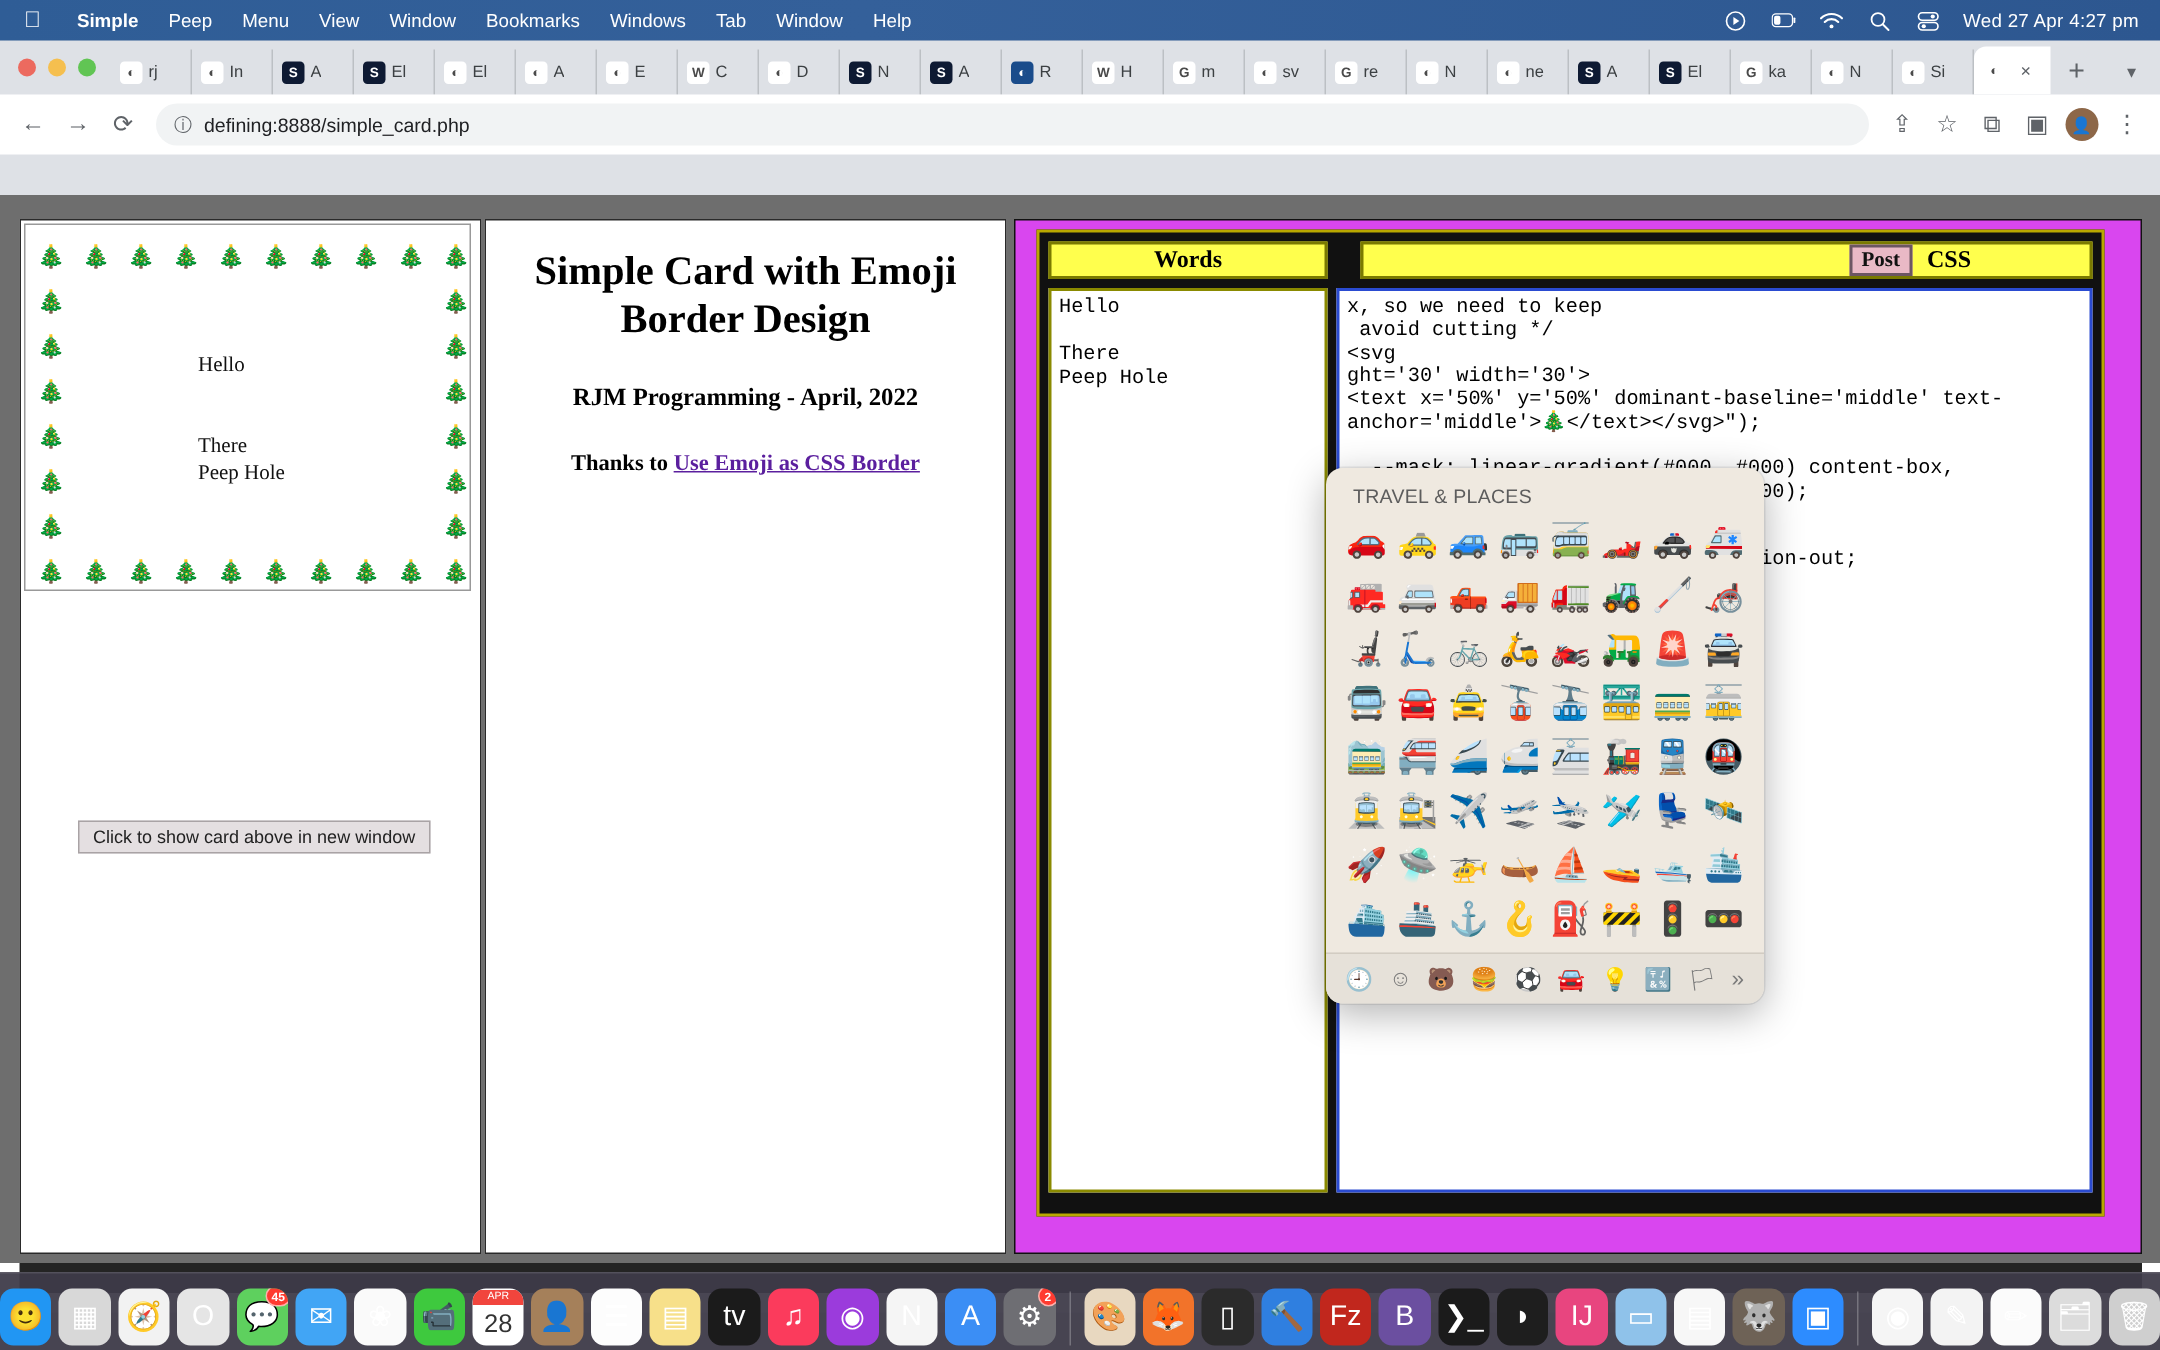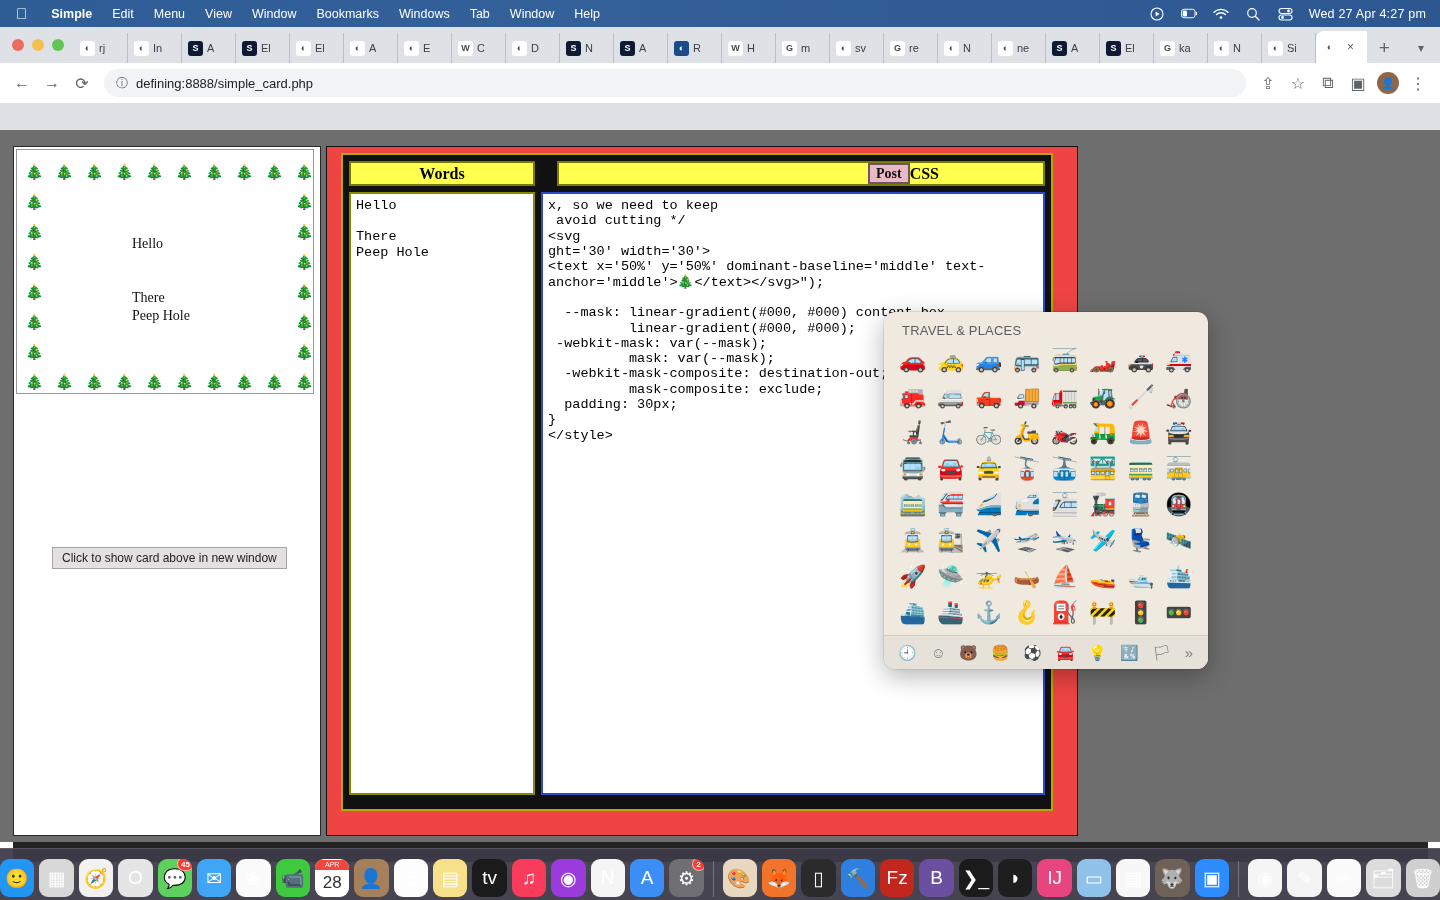--- a/index.html
+++ b/index.html
@@ -80,21 +80,21 @@
   }
   .frames{
     position:absolute; left:13px; top:16px; width:1416px; height:690px;
     display:flex; gap:0;
   }
   .frame{
     background:#fff; border:1px solid #2a2a2a; position:relative; overflow:hidden;
   }
   .frame.a{ width:308px; }
   .frame.b{ width:348px; margin-left:2px;}
-  .frame.c{ width:752px; margin-left:5px; background:#ef4444; border:1px solid #111;}
+  .frame.c{ width:752px; margin-left:5px; background:#d946ef; border:1px solid #111;}
 
   
   .card{
     position:absolute; left:2px; top:2px; width:298px; height:245px;
     border:1px solid #999;
   }
   .emoji-border{ position:absolute; inset:0; }
   .eb{ position:absolute; font-size:15px; line-height:1; }
   .cardtext{ position:absolute; left:0; top:0; width:100%; height:100%;
              font-family:"Liberation Serif", serif; font-size:14px; color:#111;}
@@ -120,41 +120,41 @@
     border:2px solid #b9a800; background:#111;
   }
   .ed-row{ position:absolute; left:6px; top:6px; right:6px; }
   .ed-head{ display:flex; gap:6px;}
   .hdr{
     background:#ffff4d; border:2px solid #7a7a00; height:25px;
     display:flex; align-items:center; justify-content:center;
     font-family:"Liberation Serif", serif; font-weight:bold; font-size:16px; color:#000;
   }
   .hdr.words{ width:186px; }
-  .hdr.css{ flex:1; justify-content:flex-end; padding-right:104px; position:relative;margin-left:16px;}
+  .hdr.css{ flex:1; justify-content:flex-end; padding-right:79px; gap:10px; position:relative;margin-left:16px;}
   .postbtn{
     background:#e9b9c6; border:2px solid #6c5663; color:#111;
     font-family:"Liberation Serif",serif; font-weight:bold; font-size:14px;
     padding:0px 6px; line-height:17px;
   }
   .ed-body{ display:flex; gap:6px; margin-top:6px;}
   .ta-words{
     width:186px; height:603px; background:#fff; border:2px solid #8a8a00;
     font-family:"Liberation Mono", monospace; font-size:13.5px; color:#000;
     padding:4px 5px; white-space:pre; overflow:hidden; line-height:1.16;
   }
   .ta-css{
     flex:1; height:603px; background:#fff; border:2px solid #2a4bd1;
     font-family:"Liberation Mono", monospace; font-size:13.5px; color:#000;
     padding:4px 5px; white-space:pre; overflow:hidden; line-height:1.135;
   }
 
   
   .picker{
-    position:absolute; left:884px; top:182px; width:324px; height:357px;
+    position:absolute; left:884px; top:182px; width:292px; height:357px;
     background:#efe9e0; border-radius:11px;
     box-shadow:0 7px 26px rgba(0,0,0,.30), 0 0 0 1px rgba(0,0,0,.08);
     z-index:40; overflow:hidden;
   }
   .picker .ptitle{
     font-size:13px; color:#5d5d5d; padding:11px 0 6px 18px; letter-spacing:.2px;
     font-family:"Liberation Sans", sans-serif;
   }
   .pgrid{
     display:grid; grid-template-columns:repeat(8, 1fr);
@@ -212,21 +212,21 @@
   .cal{ background:#fff; flex-direction:column; font-family:"Liberation Sans",sans-serif;}
   .cal .m{ background:#f1453d;color:#fff;font-size:7px;width:100%;text-align:center;line-height:10px;}
   .cal .d{ color:#333;font-size:17px;font-weight:300;line-height:26px;}
 </style>
 </head>
 <body>
 
 <div class="menubar">
   <div class="apple"></div>
   <div class="mitem bold">Simple</div>
-  <div class="mitem">Edit</div>
+  <div class="mitem">Peep</div>
   <div class="mitem">Menu</div>
   <div class="mitem">View</div>
   <div class="mitem">Window</div>
   <div class="mitem">Bookmarks</div>
   <div class="mitem">Windows</div>
   <div class="mitem">Tab</div>
   <div class="mitem">Window</div>
   <div class="mitem">Help</div>
   <div class="right">
     <span class="mb-icon">
@@ -441,20 +441,29 @@
             </div>
           <div class="cardtext">
             <div class="ct-hello">Hello</div>
             <div class="ct-there">There</div>
             <div class="ct-peep">Peep Hole</div>
           </div>
         </div>
         <button class="cardbtn">Click to show card above in new window</button>
       </div>
 
+      <div class="frame b">
+        <div class="mid">
+          <h1>Simple Card with Emoji Border Design</h1>
+          <h3>RJM Programming - April, 2022</h3>
+          <h4>
+            <span>Thanks to </span><a href="#">Use Emoji as CSS Border</a>
+          </h4>
+        </div>
+      </div>
 
       <div class="frame c">
         <div class="ed-outer">
           <div class="ed-row">
             <div class="ed-head">
               <div class="hdr words">Words</div>
               <div class="hdr css">
                 <button class="postbtn">Post</button>
                 <span>CSS</span>
               </div>

